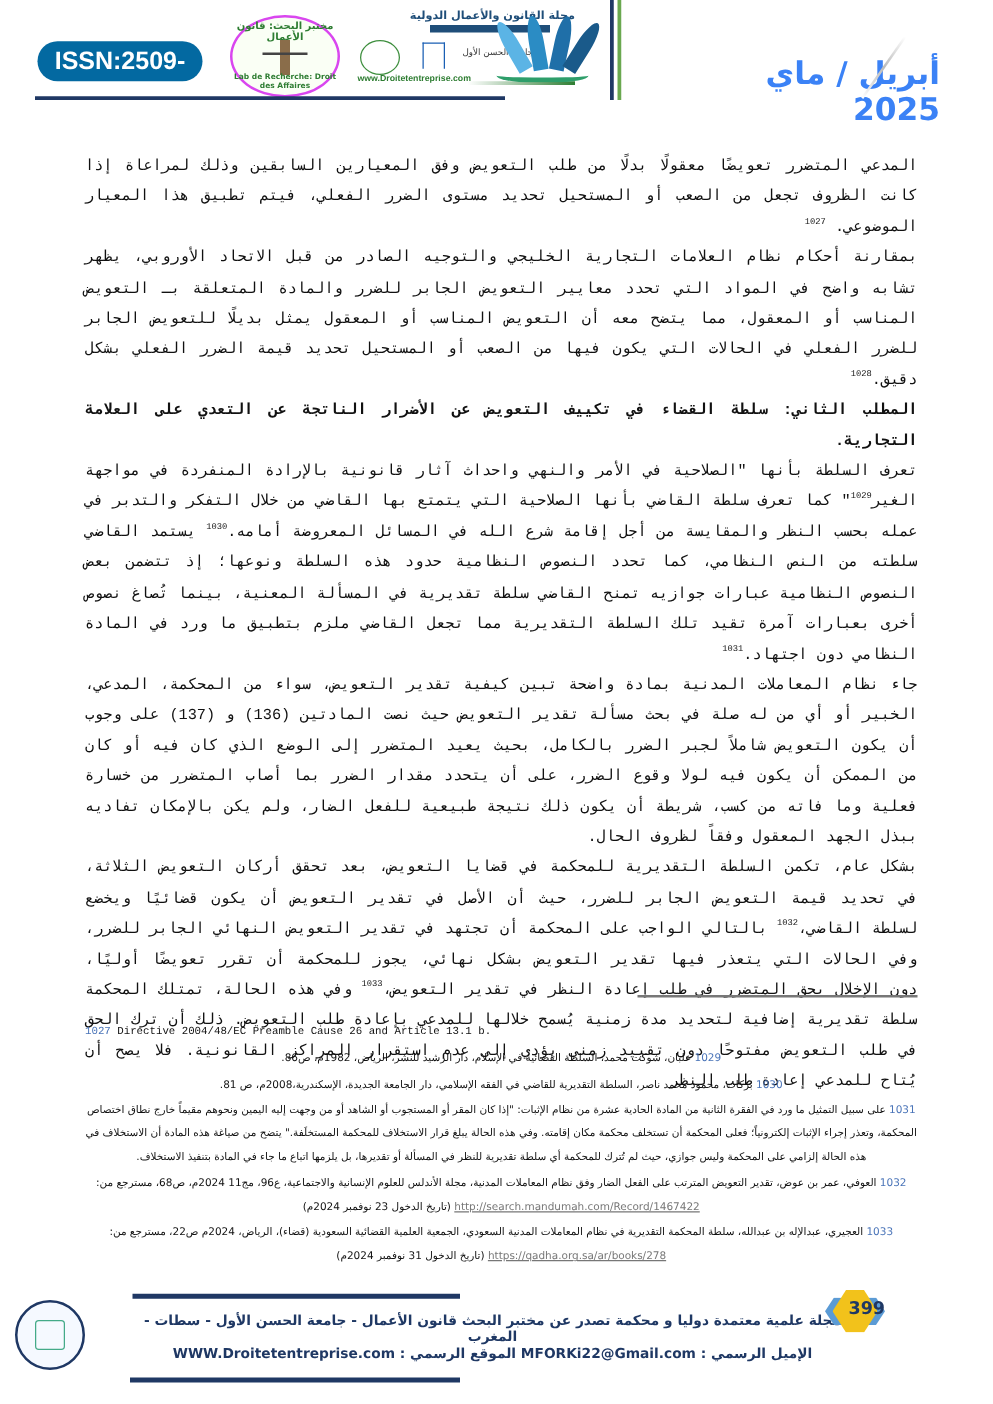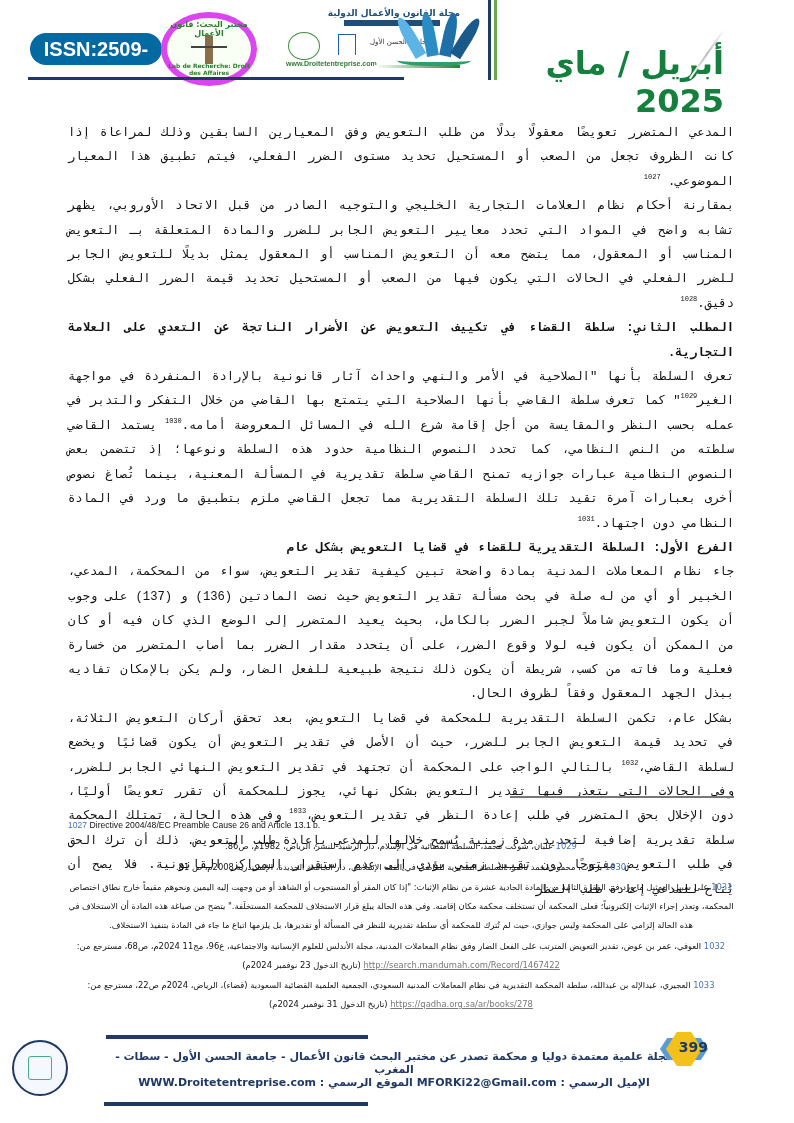--- a/index.html
+++ b/index.html
@@ -1,51 +1,51 @@
 <!DOCTYPE html>
 <html><head>
 <meta charset="utf-8">
 <style>
   html, body { margin:0; padding:0; background:#fff; }
   body { width:794px; height:1123px; position:relative; overflow:hidden; font-family:"DejaVu Sans", sans-serif; color:#111; }
   .header { position:absolute; top:0; left:0; width:794px; height:80px; }
   .issn { position:absolute; left:30px; top:33px; width:132px; height:32px; background:#0369a1; border-radius:16px; color:#fff; font-family:"Liberation Sans", sans-serif; font-size:20px; font-weight:bold; line-height:32px; text-align:center; }
-  .logo-round { position:absolute; left:161px; top:12px; width:84px; height:62px; border:6px solid #d946ef; border-radius:50%; background:#fafff5; }
+  .logo-round { position:absolute; left:184px; top:12px; width:84px; height:62px; border:2px solid #d946ef; border-radius:50%; background:#fafff5; }
   .logo-round .pillar { position:absolute; left:38px; top:18px; width:8px; height:28px; background:#8a6d4a; }
   .logo-round .scale { position:absolute; left:24px; top:28px; width:36px; height:2px; background:#444; }
   .logo-round .txt { position:absolute; left:0; right:0; top:2px; font-size:8px; color:#2e7d32; text-align:center; font-weight:bold; }
   .logo-round .txt2 { position:absolute; left:0; right:0; bottom:4px; font-size:6px; color:#2e7d32; text-align:center; font-weight:bold; }
   .journal-box { position:absolute; left:284px; top:8px; width:176px; height:62px; }
   .journal-box .jtitle { font-size:9px; color:#1f4e79; font-weight:bold; text-align:right; direction:rtl; }
   .journal-box .jbar { height:6px; background:#1f4e79; margin:2px 20px 0 60px; }
   .journal-box .mini-logo { position:absolute; left:4px; top:24px; width:30px; height:26px; border:1px solid #3f8f3f; border-radius:50%; }
   .journal-box .castle { position:absolute; left:54px; top:26px; width:16px; height:20px; border:1px solid #1a5fb4; border-bottom:none; }
   .journal-box .uni { position:absolute; left:86px; top:30px; font-size:7px; color:#333; direction:rtl; }
   .journal-box .jurl { position:absolute; left:2px; top:52px; font-size:7px; color:#2e7d32; font-weight:bold; font-family:"Liberation Sans", sans-serif; }
   .journal-box .greenline { position:absolute; left:90px; top:57px; width:86px; height:3px; background:linear-gradient(90deg,#fff,#2e7d32); }
   .book-logo { position:absolute; left:395px; top:6px; width:80px; height:66px; }
   .book-logo .petal { position:absolute; bottom:16px; width:12px; height:44px; border-radius:50% 50% 0 0; background:#2b8cc4; transform-origin:bottom center; }
   .book-logo .book { position:absolute; left:2px; bottom:6px; width:74px; height:10px; border-bottom:4px solid #2e9e6a; border-radius:0 0 40% 40%; }
   .vbars { position:absolute; left:488px; top:0; width:12px; height:80px; }
   .vbars span { position:absolute; top:0; height:80px; width:3px; }
   .issue { position:absolute; left:510px; top:6px; width:220px; text-align:right; direction:rtl; font-weight:bold; font-size:21px; color:#1f4e99; }
   .issue .num { color:#e60000; }
-  .date { position:absolute; left:514px; top:44px; width:210px; text-align:right; direction:rtl; font-weight:bold; font-size:32px; color:#15803d; }
+  .date { position:absolute; left:542px; top:44px; width:210px; text-align:right; direction:rtl; font-weight:bold; font-size:25px; color:#3b82f6; }
   .slash-line { position:absolute; left:706px; top:24px; width:2px; height:60px; background:linear-gradient(#fff,#bbb,#fff); transform:rotate(35deg); }
   .header-rule { position:absolute; left:28px; top:77px; width:376px; height:3px; background:#1f3864; }
 
   .content { position:absolute; left:68px; top:98px; width:666px; direction:rtl; text-align:justify; font-family:Liberation Mono, monospace; font-size:12.2px; line-height:24.4px;margin-top:23px; }
   .content p { margin:0; }
   .content .h { font-weight:bold; }
   sup { font-size:7px; line-height:0; vertical-align:6px; }
 
   .fn-rule { position:absolute; left:510px; top:796px; width:224px; height:2px; background:#777; }
   .footnotes { position:absolute; left:68px; top:816px; width:666px; font-size:8.4px; line-height:18.8px; }
   .fn { margin:0 0 2px 0; }
-  .fn.ltr { direction:ltr; text-align:left; font-family:Liberation Sans, sans-serif; font-size:8.6px; }
+  .fn.ltr { direction:ltr; text-align:left; font-family:Liberation Mono, monospace; font-size:8.6px; }
   .fn.rtl { direction:rtl; text-align:center; }
   .fn .n { color:#4a74b8; }
   .fn a { color:#777; text-decoration:underline;margin-top:36px; }
 
   .footer-rule { position:absolute; left:104px; height:4px; width:264px; background:#1f3864; }
   .footer-rule.r1 { top:1035px; width:262px; left:106px; }
   .footer-rule.r2 { top:1102px; }
   .footer-line1 { position:absolute; left:104px; top:1050px; width:580px; text-align:center; direction:rtl; font-size:11px; font-weight:bold; color:#1f3864; }
   .footer-line2 { position:absolute; left:104px; top:1076px; width:580px; text-align:center; direction:rtl; font-size:11px; font-weight:bold; color:#1f3864; }
   .page-badge { position:absolute; left:660px; top:1032px; width:48px; height:34px; }
@@ -94,21 +94,20 @@
   <div class="date">أبريل / ماي 2025</div>
   <div class="slash-line"></div>
   <div class="header-rule"></div>
 </div>
 
 <div class="content">
   <p><span>المدعي المتضرر تعويضًا معقولًا بدلًا من طلب التعويض وفق المعيارين السابقين وذلك  لمراعاة إذا كانت الظروف تجعل من الصعب أو المستحيل تحديد مستوى الضرر الفعلي، فيتم تطبيق هذا المعيار الموضوعي.</span> <sup>1027</sup></p>
   <p><span>بمقارنة أحكام نظام العلامات التجارية الخليجي والتوجيه الصادر من قبل الاتحاد الأوروبي، يظهر تشابه واضح في المواد التي تحدد معايير التعويض الجابر للضرر والمادة المتعلقة بـ التعويض المناسب أو المعقول، مما يتضح معه أن التعويض المناسب أو المعقول يمثل بديلًا للتعويض الجابر للضرر الفعلي في الحالات التي يكون فيها من الصعب أو المستحيل تحديد قيمة الضرر الفعلي بشكل دقيق.</span><sup>1028</sup></p>
   <p class="h">المطلب الثاني: سلطة القضاء في تكييف التعويض عن الأضرار الناتجة عن التعدي على العلامة التجارية.</p>
   <p><span>تعرف السلطة بأنها "الصلاحية في الأمر والنهي واحداث آثار قانونية بالإرادة المنفردة في مواجهة الغير</span><sup>1029</sup><span>" كما تعرف سلطة القاضي بأنها الصلاحية التي يتمتع بها القاضي من خلال التفكر والتدبر في عمله بحسب النظر والمقايسة من أجل إقامة شرع الله في المسائل المعروضة أمامه.</span><sup>1030</sup><span> يستمد القاضي سلطته من النص النظامي، كما تحدد النصوص النظامية حدود هذه السلطة ونوعها؛ إذ تتضمن بعض النصوص النظامية عبارات جوازيه تمنح القاضي سلطة تقديرية في المسألة المعنية، بينما تُصاغ نصوص أخرى بعبارات آمرة تقيد تلك السلطة التقديرية مما تجعل القاضي ملزم بتطبيق ما ورد في المادة النظامي دون اجتهاد.</span><sup>1031</sup></p>
-  <p class="h">الفرع الأول: السلطة التقديرية للقضاء في قضايا التعويض بشكل عام</p>
   <p>جاء نظام المعاملات المدنية بمادة واضحة تبين كيفية تقدير التعويض، سواء من المحكمة، المدعي، الخبير أو أي من له صلة في بحث مسألة تقدير التعويض حيث نصت المادتين (136) و (137) على وجوب أن يكون التعويض شاملاً لجبر الضرر بالكامل، بحيث يعيد المتضرر إلى الوضع الذي كان فيه أو كان من الممكن أن يكون فيه لولا وقوع الضرر، على أن يتحدد مقدار الضرر بما أصاب المتضرر من خسارة فعلية وما فاته من كسب، شريطة أن يكون ذلك نتيجة طبيعية للفعل الضار، ولم يكن بالإمكان تفاديه ببذل الجهد المعقول وفقاً لظروف الحال.</p>
   <p><span>بشكل عام، تكمن السلطة التقديرية للمحكمة في قضايا التعويض، بعد تحقق أركان التعويض الثلاثة، في تحديد قيمة التعويض الجابر للضرر، حيث أن الأصل في تقدير التعويض أن يكون قضائيًا ويخضع لسلطة القاضي،</span><sup>1032</sup><span> بالتالي الواجب على المحكمة أن تجتهد في تقدير التعويض النهائي الجابر للضرر،  وفي الحالات التي يتعذر فيها تقدير التعويض بشكل نهائي، يجوز للمحكمة أن تقرر تعويضًا أوليًا، دون الإخلال بحق المتضرر في طلب إعادة النظر في تقدير التعويض،</span><sup>1033</sup><span> وفي هذه الحالة، تمتلك المحكمة سلطة تقديرية إضافية لتحديد مدة زمنية يُسمح خلالها للمدعي بإعادة طلب التعويض. ذلك أن ترك الحق في طلب التعويض مفتوحًا دون تقييد زمني يؤدي إلى عدم استقرار المراكز القانونية. فلا يصح أن يُتاح للمدعي إعادة طلب النظر</span></p>
 </div>
 
 <div class="fn-rule"></div>
 <div class="footnotes">
   <p class="fn ltr"><span class="n">1027</span> <span>Directive 2004/48/EC Preamble Cause 26 and Article 13.1 b.</span></p>
   <p class="fn rtl"><span class="n">1029</span> <span>علبان، شوكت محمد، السلطة القضائية في الإسلام، دار الرشيد للنشر، الرياض، 1982م، ص86.</span></p>
   <p class="fn rtl"><span class="n">1030</span> <span>بركات، محمود محمد ناصر، السلطة التقديرية للقاضي في الفقه الإسلامي، دار الجامعة الجديدة، الإسكندرية،2008م، ص 81.</span></p>
   <p class="fn rtl"><span class="n">1031</span> <span>على سبيل التمثيل ما ورد في الفقرة الثانية من المادة الحادية عشرة من نظام الإثبات: "إذا كان المقر أو المستجوب أو الشاهد أو من وجهت إليه اليمين ونحوهم مقيماً خارج نطاق اختصاص المحكمة، وتعذر إجراء الإثبات إلكترونياً؛ فعلى المحكمة أن تستخلف محكمة مكان إقامته. وفي هذه الحالة يبلغ قرار الاستخلاف للمحكمة المستخلَفة." يتضح من صياغة هذه المادة أن الاستخلاف في هذه الحالة إلزامي على المحكمة وليس جوازي، حيث لم تُترك للمحكمة أي سلطة تقديرية للنظر في المسألة أو تقديرها، بل يلزمها اتباع ما جاء في المادة بتنفيذ الاستخلاف.</span></p>

